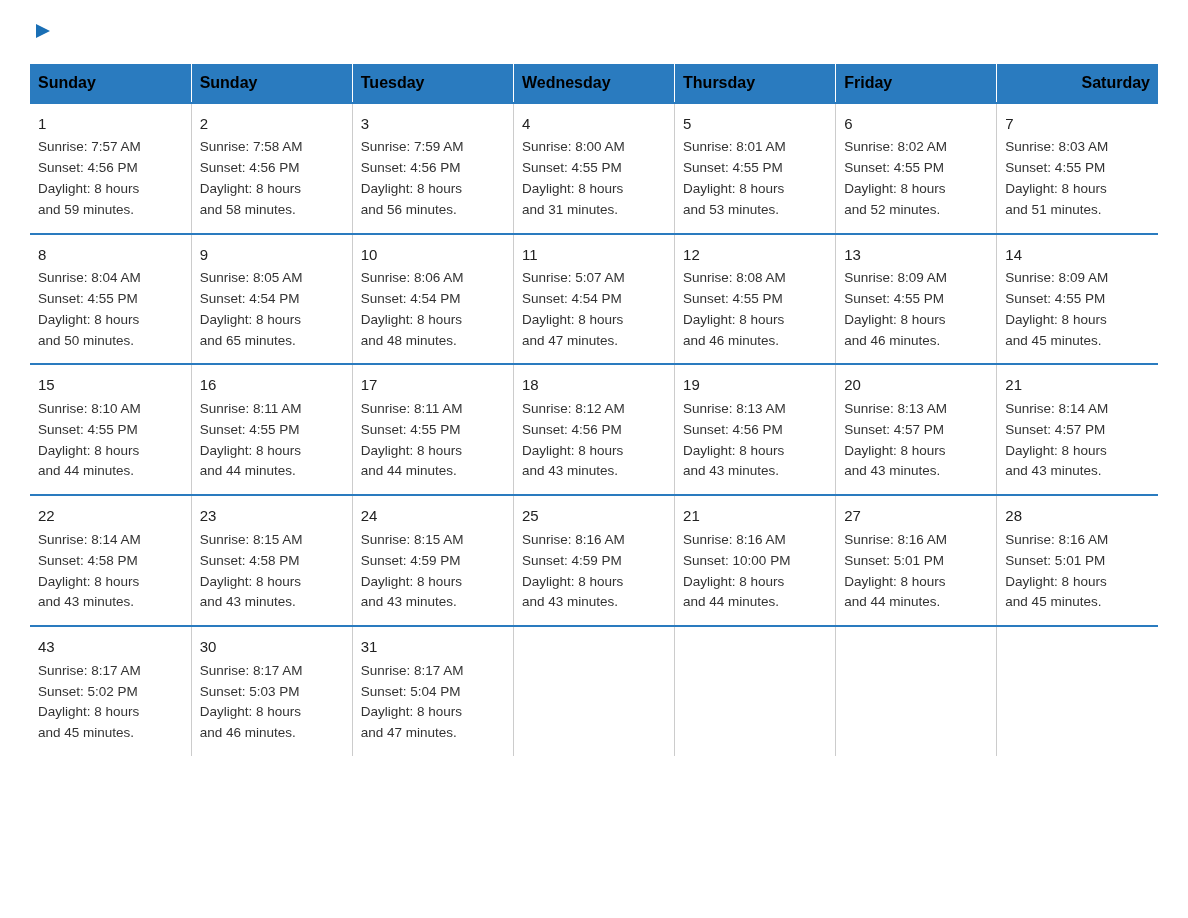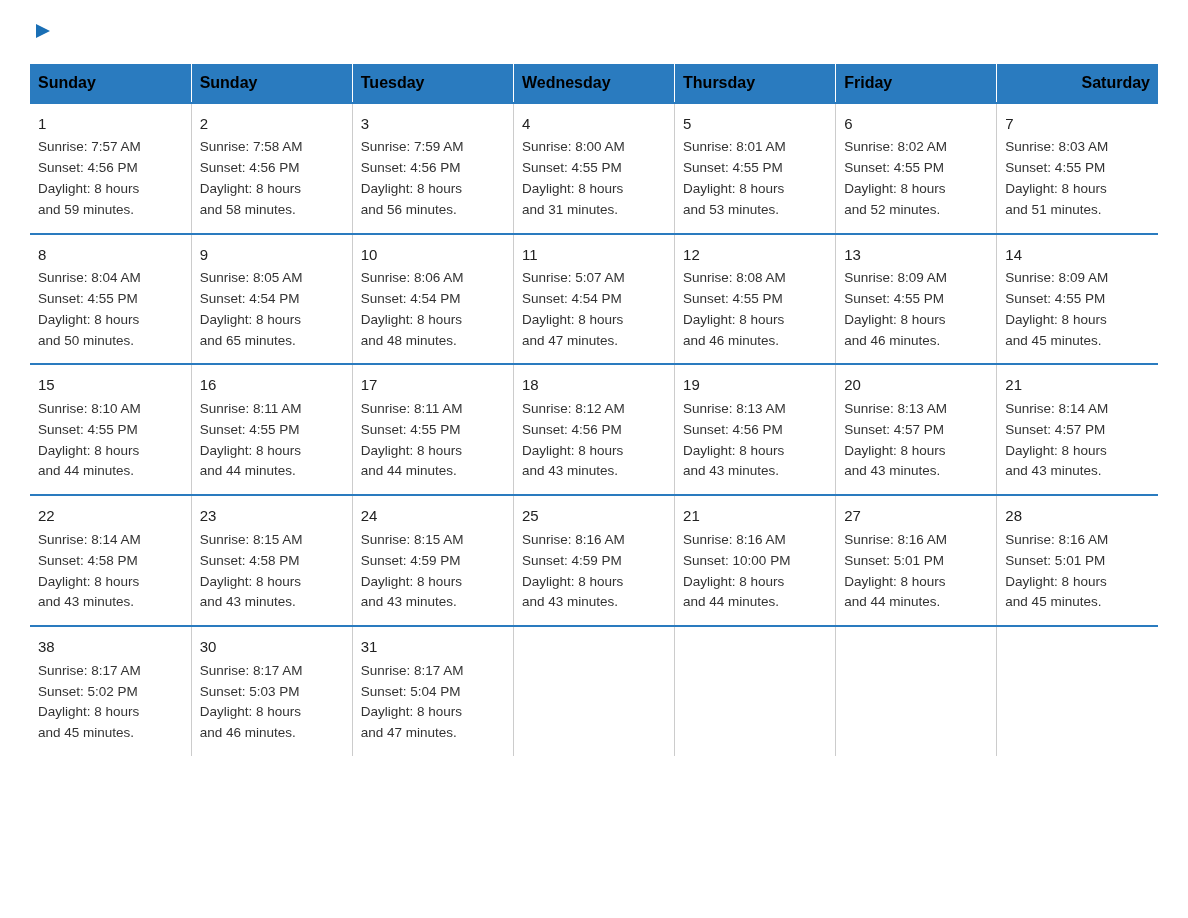--- a/index.html
+++ b/index.html
@@ -159,21 +159,21 @@
       <tr>
         <td><span class="day-num">22</span><span>Sunrise: 8:14 AM</span><br><span>Sunset: 4:58 PM</span><br><span>Daylight: 8 hours</span><br><span>and 43 minutes.</span></td>
         <td><span class="day-num">23</span><span>Sunrise: 8:15 AM</span><br><span>Sunset: 4:58 PM</span><br><span>Daylight: 8 hours</span><br><span>and 43 minutes.</span></td>
         <td><span class="day-num">24</span><span>Sunrise: 8:15 AM</span><br><span>Sunset: 4:59 PM</span><br><span>Daylight: 8 hours</span><br><span>and 43 minutes.</span></td>
         <td><span class="day-num">25</span><span>Sunrise: 8:16 AM</span><br><span>Sunset: 4:59 PM</span><br><span>Daylight: 8 hours</span><br><span>and 43 minutes.</span></td>
         <td><span class="day-num">21</span><span>Sunrise: 8:16 AM</span><br><span>Sunset: 10:00 PM</span><br><span>Daylight: 8 hours</span><br><span>and 44 minutes.</span></td>
         <td><span class="day-num">27</span><span>Sunrise: 8:16 AM</span><br><span>Sunset: 5:01 PM</span><br><span>Daylight: 8 hours</span><br><span>and 44 minutes.</span></td>
         <td><span class="day-num">28</span><span>Sunrise: 8:16 AM</span><br><span>Sunset: 5:01 PM</span><br><span>Daylight: 8 hours</span><br><span>and 45 minutes.</span></td>
       </tr>
       <tr>
-        <td><span class="day-num">38</span><span>Sunrise: 8:17 AM</span><br><span>Sunset: 5:02 PM</span><br><span>Daylight: 8 hours</span><br><span>and 45 minutes.</span></td>
+        <td><span class="day-num">43</span><span>Sunrise: 8:17 AM</span><br><span>Sunset: 5:02 PM</span><br><span>Daylight: 8 hours</span><br><span>and 45 minutes.</span></td>
         <td><span class="day-num">30</span><span>Sunrise: 8:17 AM</span><br><span>Sunset: 5:03 PM</span><br><span>Daylight: 8 hours</span><br><span>and 46 minutes.</span></td>
         <td><span class="day-num">31</span><span>Sunrise: 8:17 AM</span><br><span>Sunset: 5:04 PM</span><br><span>Daylight: 8 hours</span><br><span>and 47 minutes.</span></td>
         <td class="empty-cell"></td>
         <td class="empty-cell"></td>
         <td class="empty-cell"></td>
         <td class="empty-cell"></td>
       </tr>
     </tbody>
 </table>
 

